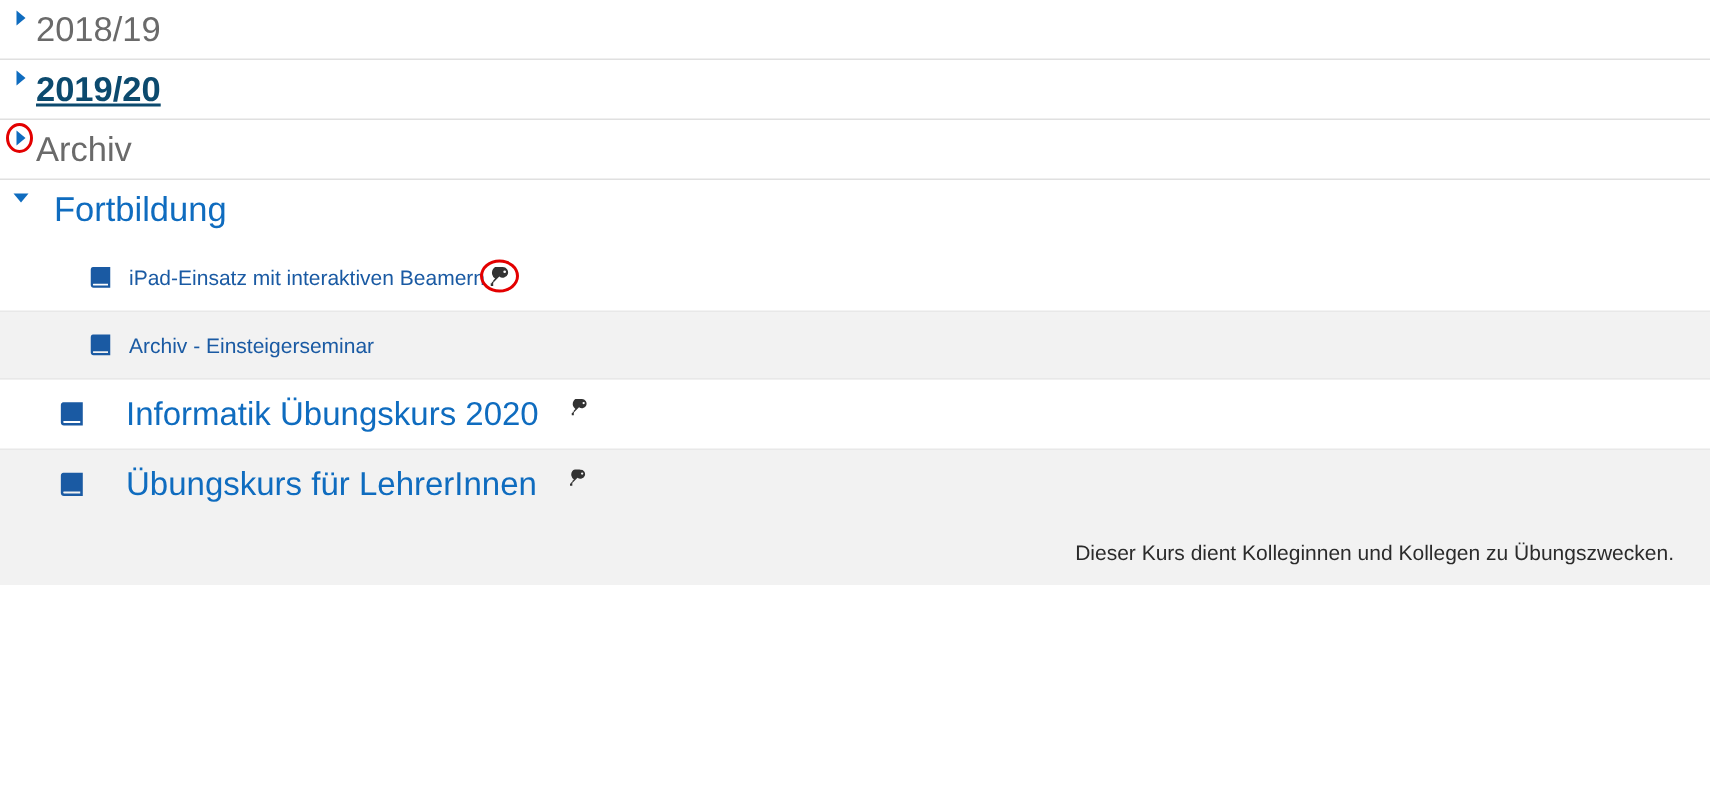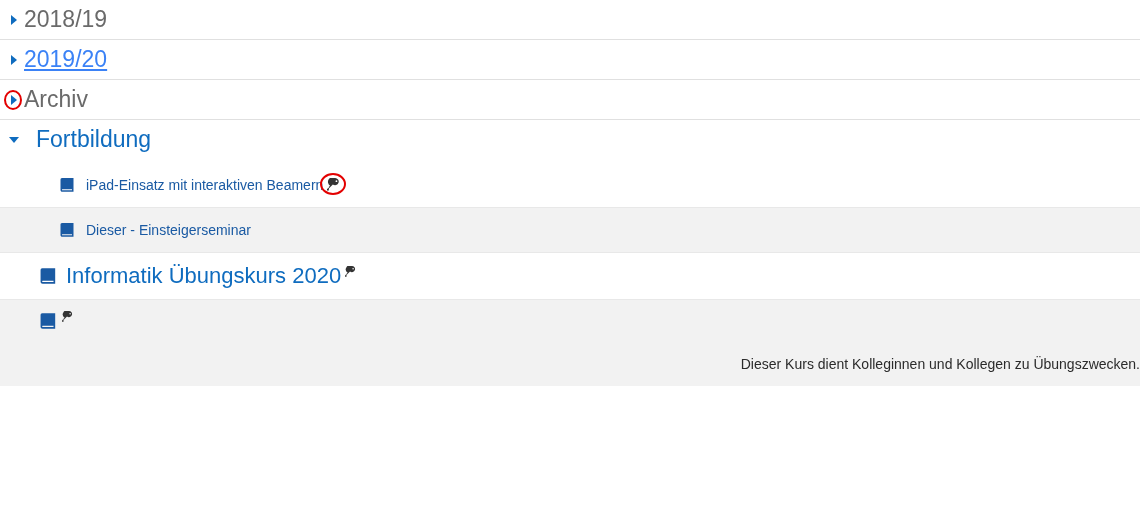--- a/index.html
+++ b/index.html
@@ -5,42 +5,42 @@
   * { box-sizing: border-box; margin: 0; padding: 0; }
   body {
     font-family: "Segoe UI", Arial, sans-serif;
     font-size: 14px;
     color: #333;
     background: #fff;
     width: 1140px;
   }
   .category-row {
     display: flex;
-    align-items: center;
+    align-items: flex-start;
     padding: 6px 8px 6px 8px;
     border-bottom: 1px solid #e0e0e0;
     cursor: pointer;
   }
   .category-row.no-border { border-bottom: none; gap: 12px; }
   .caret {
     width: 12px;
     height: 12px;
     margin-right: 4px;
     flex-shrink: 0;
     display: flex;
     align-items: center;
     justify-content: center;
   }
   .cat-title {
     font-size: 22px;
     font-weight: 300;
     color: #6a6a6a;
   }
   .cat-title.gray { color: #6a6a6a; }
-  .cat-title.link { color: #3b82f6; text-decoration: underline; }
+  .cat-title.link { color: #0c4a6e; text-decoration: underline; font-weight: bold; }
   .cat-title.blue { color: #0f6cbf; }
   .cat-title.big { font-size: 23px; }
   .circled-caret {
     position: relative;
   }
   .red-circle {
     position: absolute;
     border: 2px solid #e30000;
     border-radius: 50%;
     pointer-events: none;
@@ -72,33 +72,34 @@
     width: 14px;
     height: 14px;
     margin-left: 4px;
     flex-shrink: 0;
   }
   .large-course {
     display: flex;
     align-items: center;
     padding: 10px 12px 10px 40px;
     border-bottom: 1px solid #e8e8e8;
+    gap: 18px;
   }
   .large-course-title {
     color: #0f6cbf;
     font-size: 22px;
     font-weight: 300;
     margin-left: 8px;
   }
   .large-course.with-bg { background: #f2f2f2; }
   .large-course .course-icon-lg { width: 18px; height: 18px; }
   .large-course .key-icon-lg { width: 12px; height: 12px; margin-left: 4px; margin-bottom: 10px; }
   .desc-block {
     background: #f2f2f2;
-    padding: 14px 0;
+    padding: 14px 24px;
     text-align: right;
     font-size: 14px;
     color: #2b2b2b;
   }
   .red-oval {
     position: absolute;
     border: 2px solid #e30000;
     border-radius: 50%;
     pointer-events: none;
   }
@@ -180,21 +181,21 @@
       <span class="red-oval" style="left:-3px; top:-5px; width:26px; height:22px;"></span>
     </span>
   </div>
 
   <div class="course-item even">
     <span class="course-icon">
       <svg width="16" height="16">
           <use href="#book-icon"></use>
         </svg>
     </span>
-    <span class="course-title">Dieser - Einsteigerseminar</span>
+    <span class="course-title">Archiv - Einsteigerseminar</span>
   </div>
 
 
 </div>
 
 <div class="large-course">
   <span class="course-icon-lg">
     <svg width="18" height="18" viewBox="0 0 16 16">
         <use href="#book-icon"></use>
       </svg>
@@ -206,20 +207,21 @@
       </svg>
   </span>
 </div>
 
 <div class="large-course with-bg" style="border-bottom:none;">
   <span class="course-icon-lg">
     <svg width="18" height="18" viewBox="0 0 16 16">
         <use href="#book-icon"></use>
       </svg>
   </span>
+  <span class="large-course-title">Übungskurs für LehrerInnen</span>
   <span class="key-icon-lg">
     <svg width="12" height="12" viewBox="0 0 14 14">
         <use href="#key-icon-g"></use>
       </svg>
   </span>
 </div>
 <div class="desc-block">
   <span>Dieser Kurs dient Kolleginnen und Kollegen zu Übungszwecken.</span>
 </div>
 

